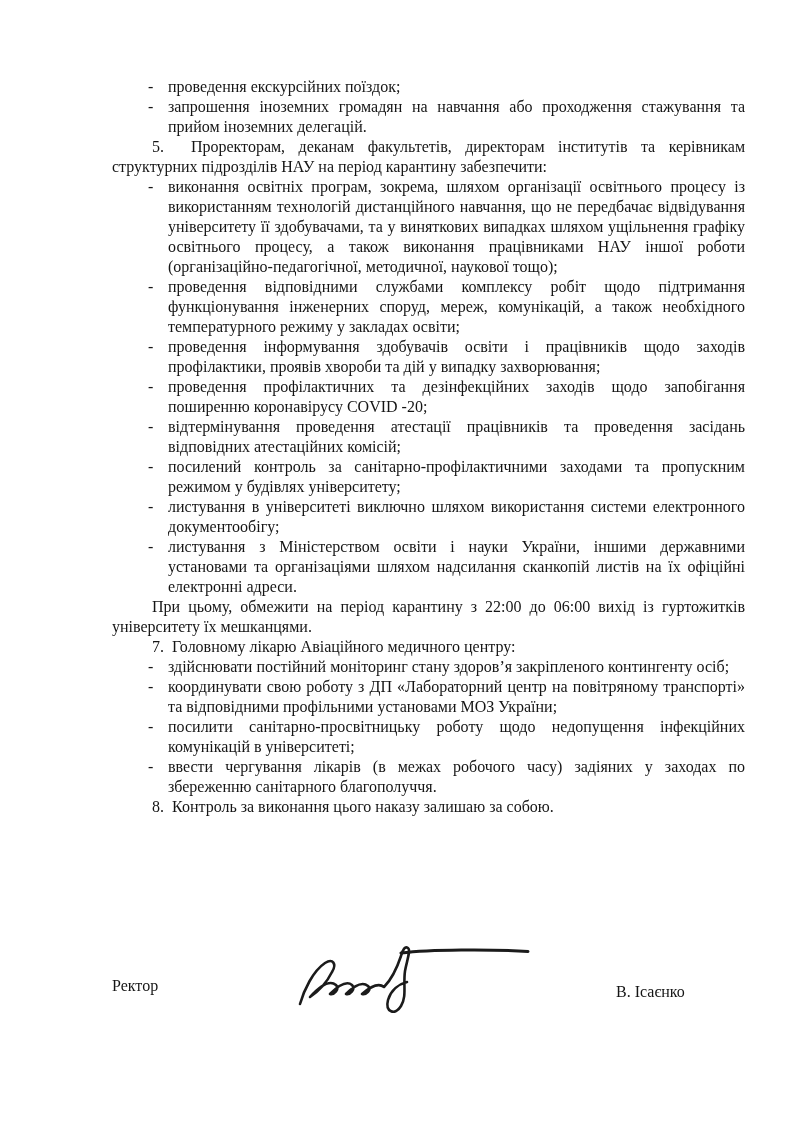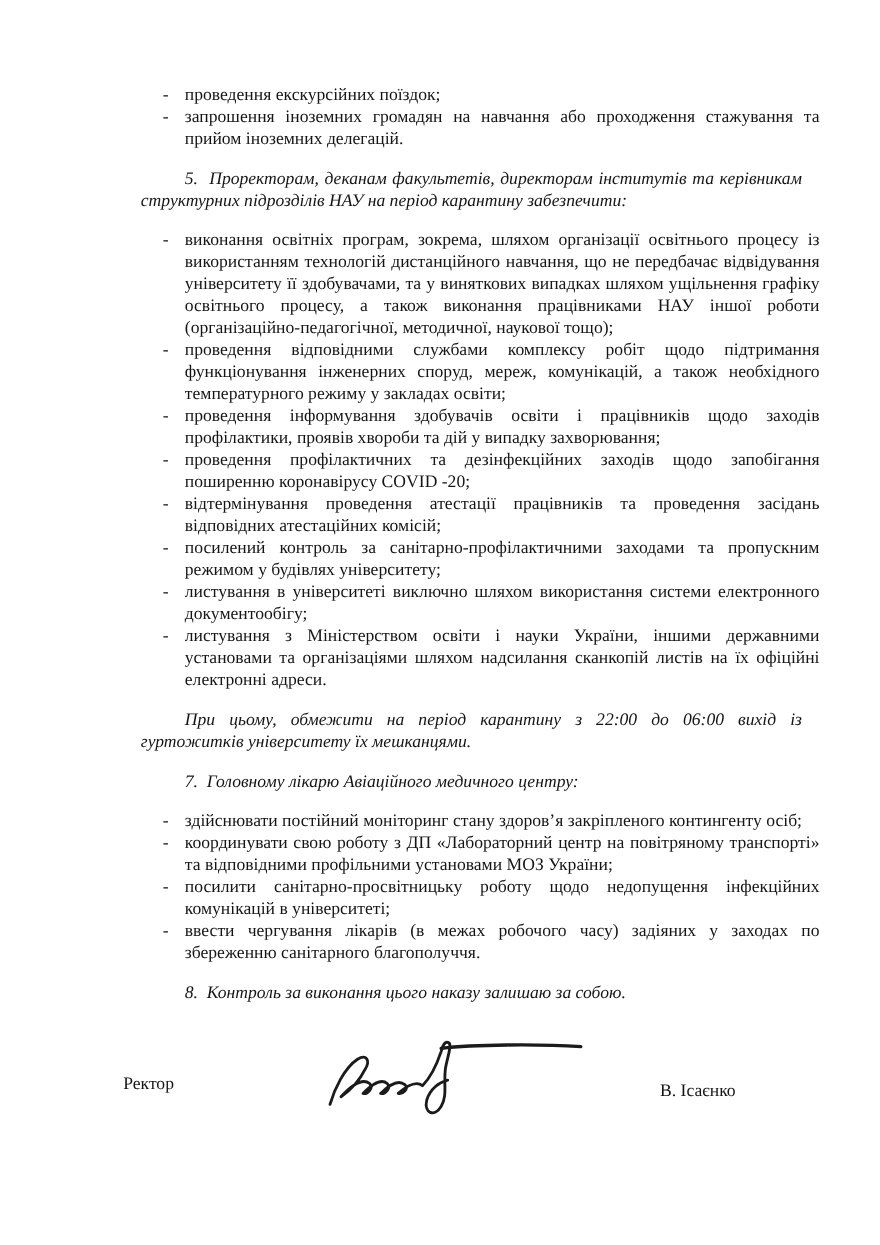--- a/index.html
+++ b/index.html
@@ -18,24 +18,23 @@
     color: #151515;
     overflow: hidden;
   }
   .content {
     position: absolute;
     left: 112px;
     top: 77px;
     width: 633px;
   }
   .para {
-    margin: 16px;
+    margin: 0;
     text-align: justify;
     text-indent: 40px;
-    font-style: italic;
   }
   .bullet {
     position: relative;
     margin: 0;
     padding-left: 56px;
     text-align: justify;
   }
   .bullet .marker {
     position: absolute;
     left: 36px;
@@ -49,21 +48,21 @@
     height: 92px;
   }
   .sig-role {
     position: absolute;
     left: 0;
     top: 38px;
     text-align: right;
   }
   .sig-name {
     position: absolute;
-    left: 488px;
+    left: 504px;
     top: 44px;
     text-align: center;
   }
   .sig-mark {
     position: absolute;
     left: 178px;
     top: 2px;
     width: 245px;
     height: 85px;
   }

